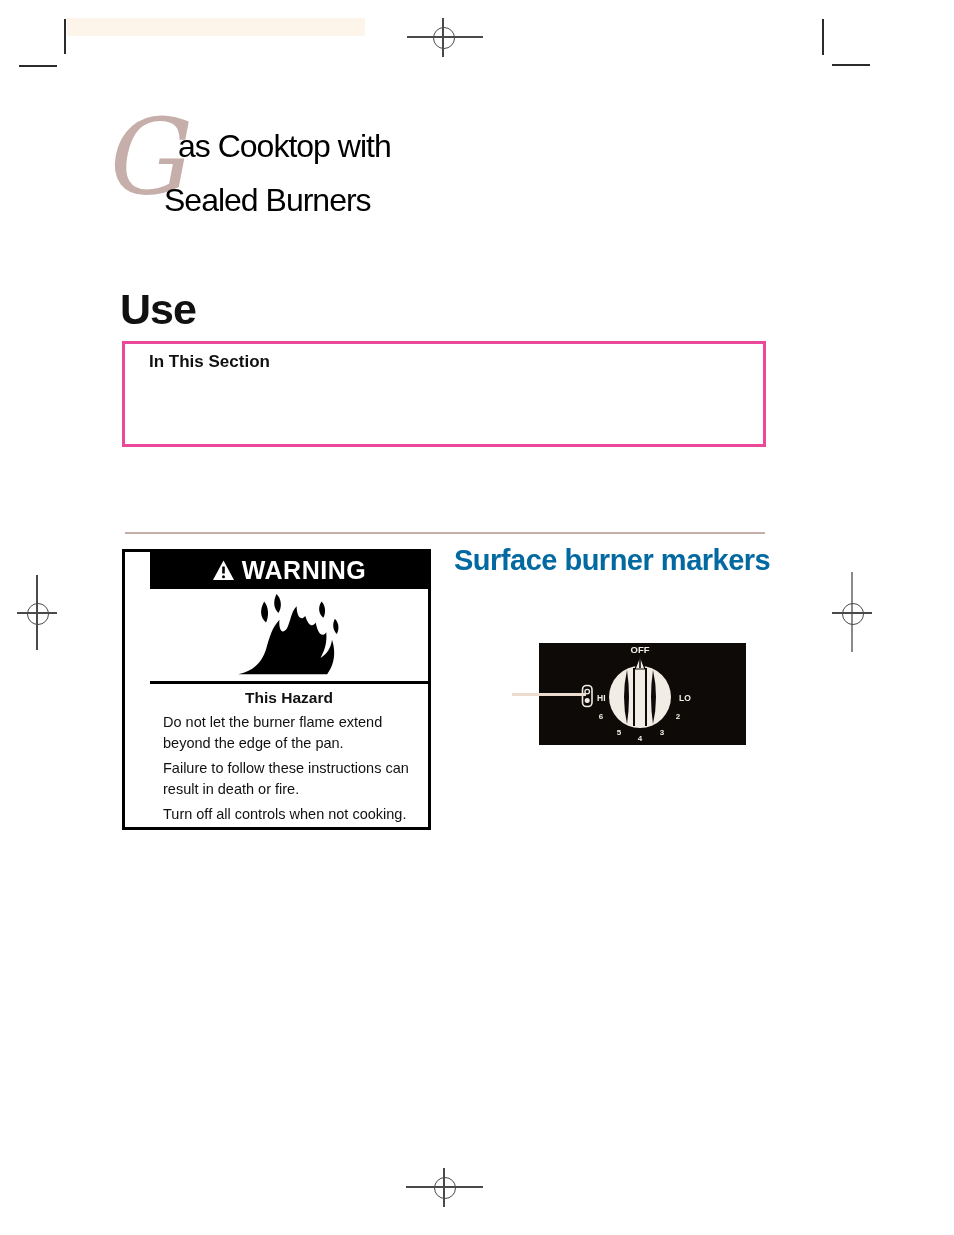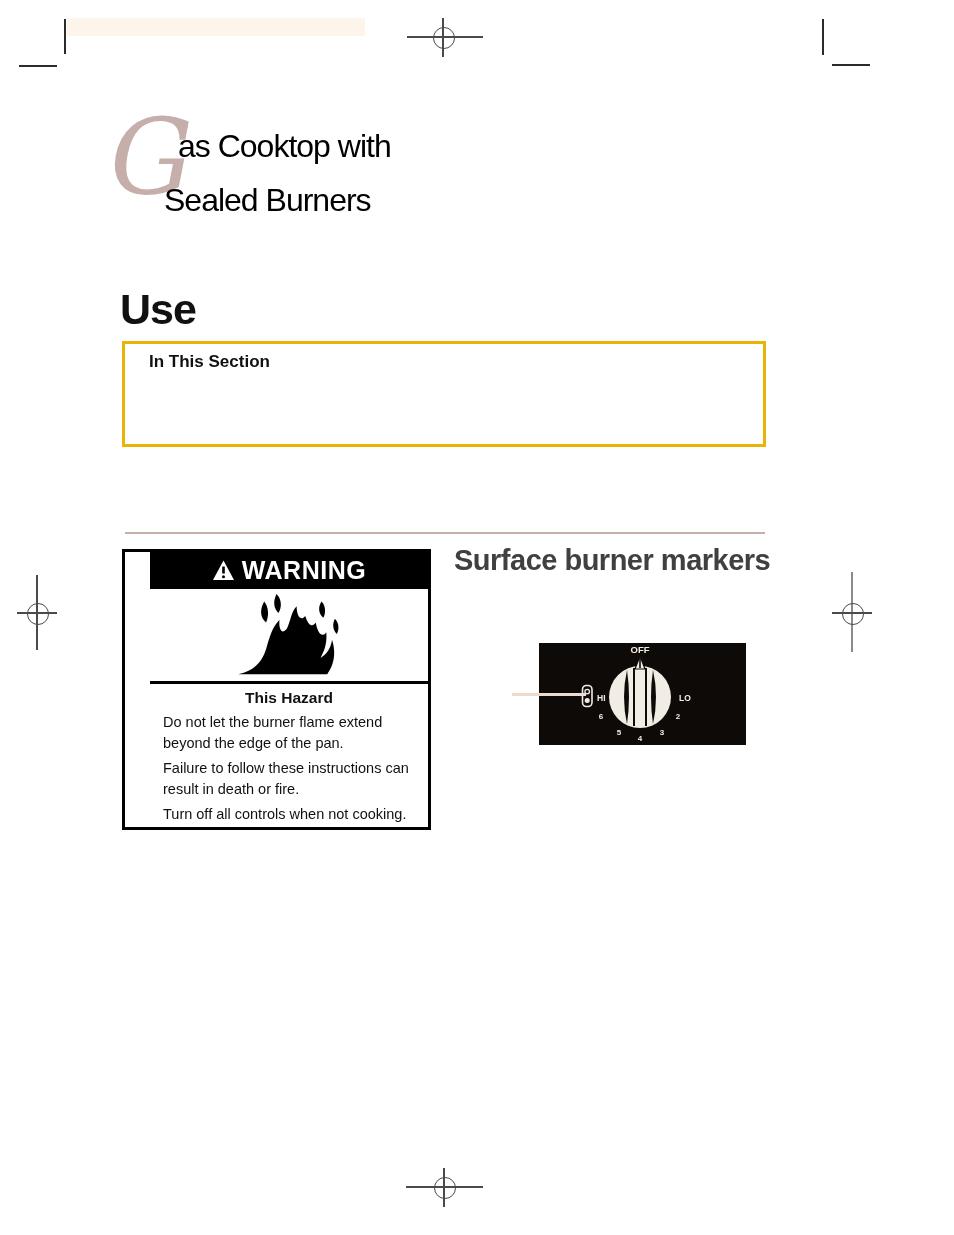--- a/index.html
+++ b/index.html
@@ -35,33 +35,33 @@
     font-size:32px;line-height:1;letter-spacing:-1px;
   }
   .use-heading{
     font-weight:bold;color:#111111;
     font-size:43px;line-height:1;letter-spacing:-1px;
   }
 
   
   .section-box{
     width:644px;height:106px;
-    border:3px solid #eab308;box-sizing:border-box;
+    border:3px solid #ec4899;box-sizing:border-box;
     background:#ffffff;
   }
   .section-box-label{
     margin:8px 0 0 24px;
     font-weight:bold;font-size:17px;color:#111111;
   }
 
   
   .rule-accent{height:2px;background:#c6aeaa;}
   .surface-heading{
     font-weight:bold;font-size:29px;line-height:1;
-    color:#404040;letter-spacing:-0.5px;
+    color:#0369a1;letter-spacing:-0.5px;
   }
 
   
   .warning-box{
     width:309px;height:281px;
     border:3px solid #000000;box-sizing:border-box;
     background:#ffffff;
     padding-left:25px;
   }
   .warning-header{

